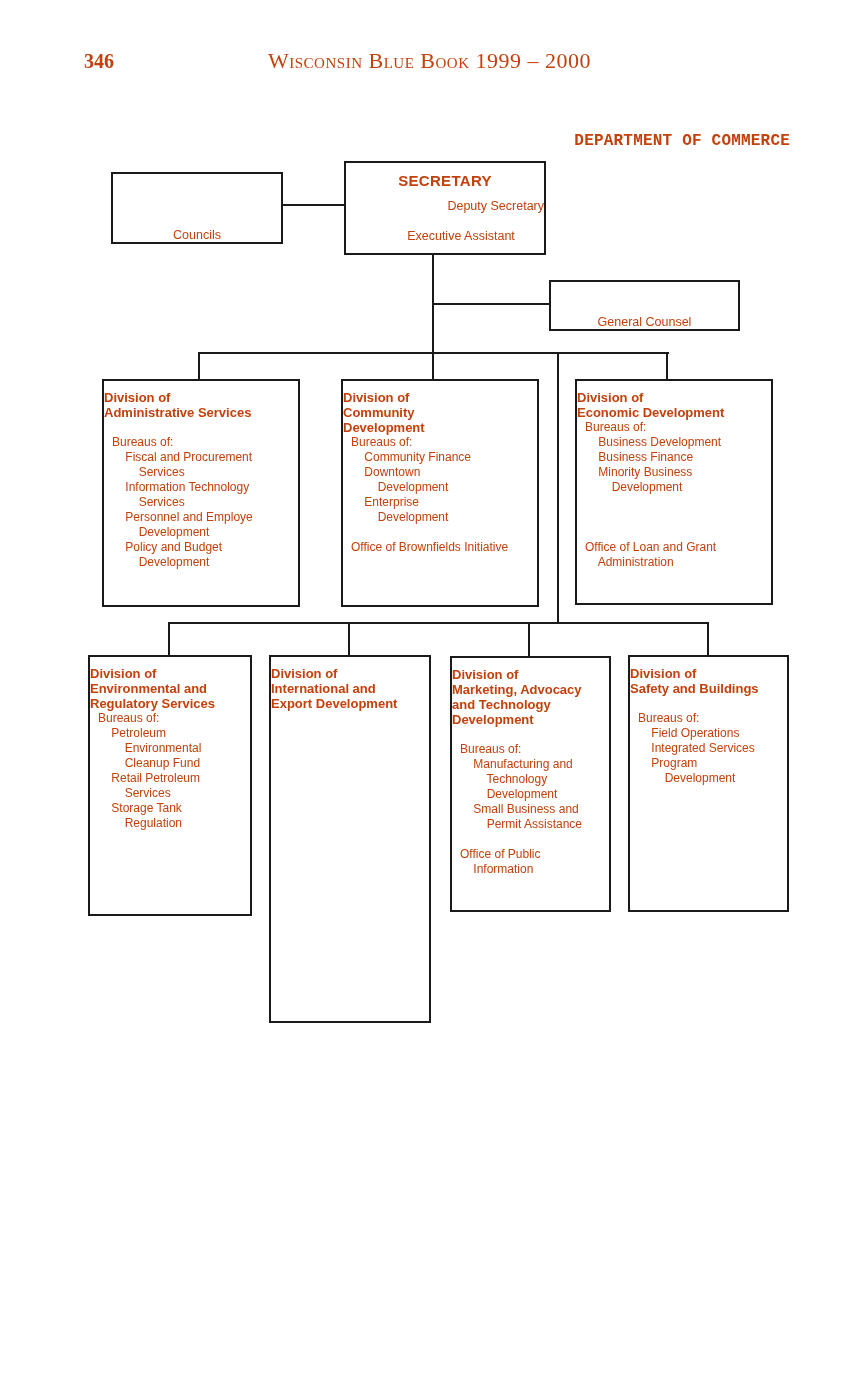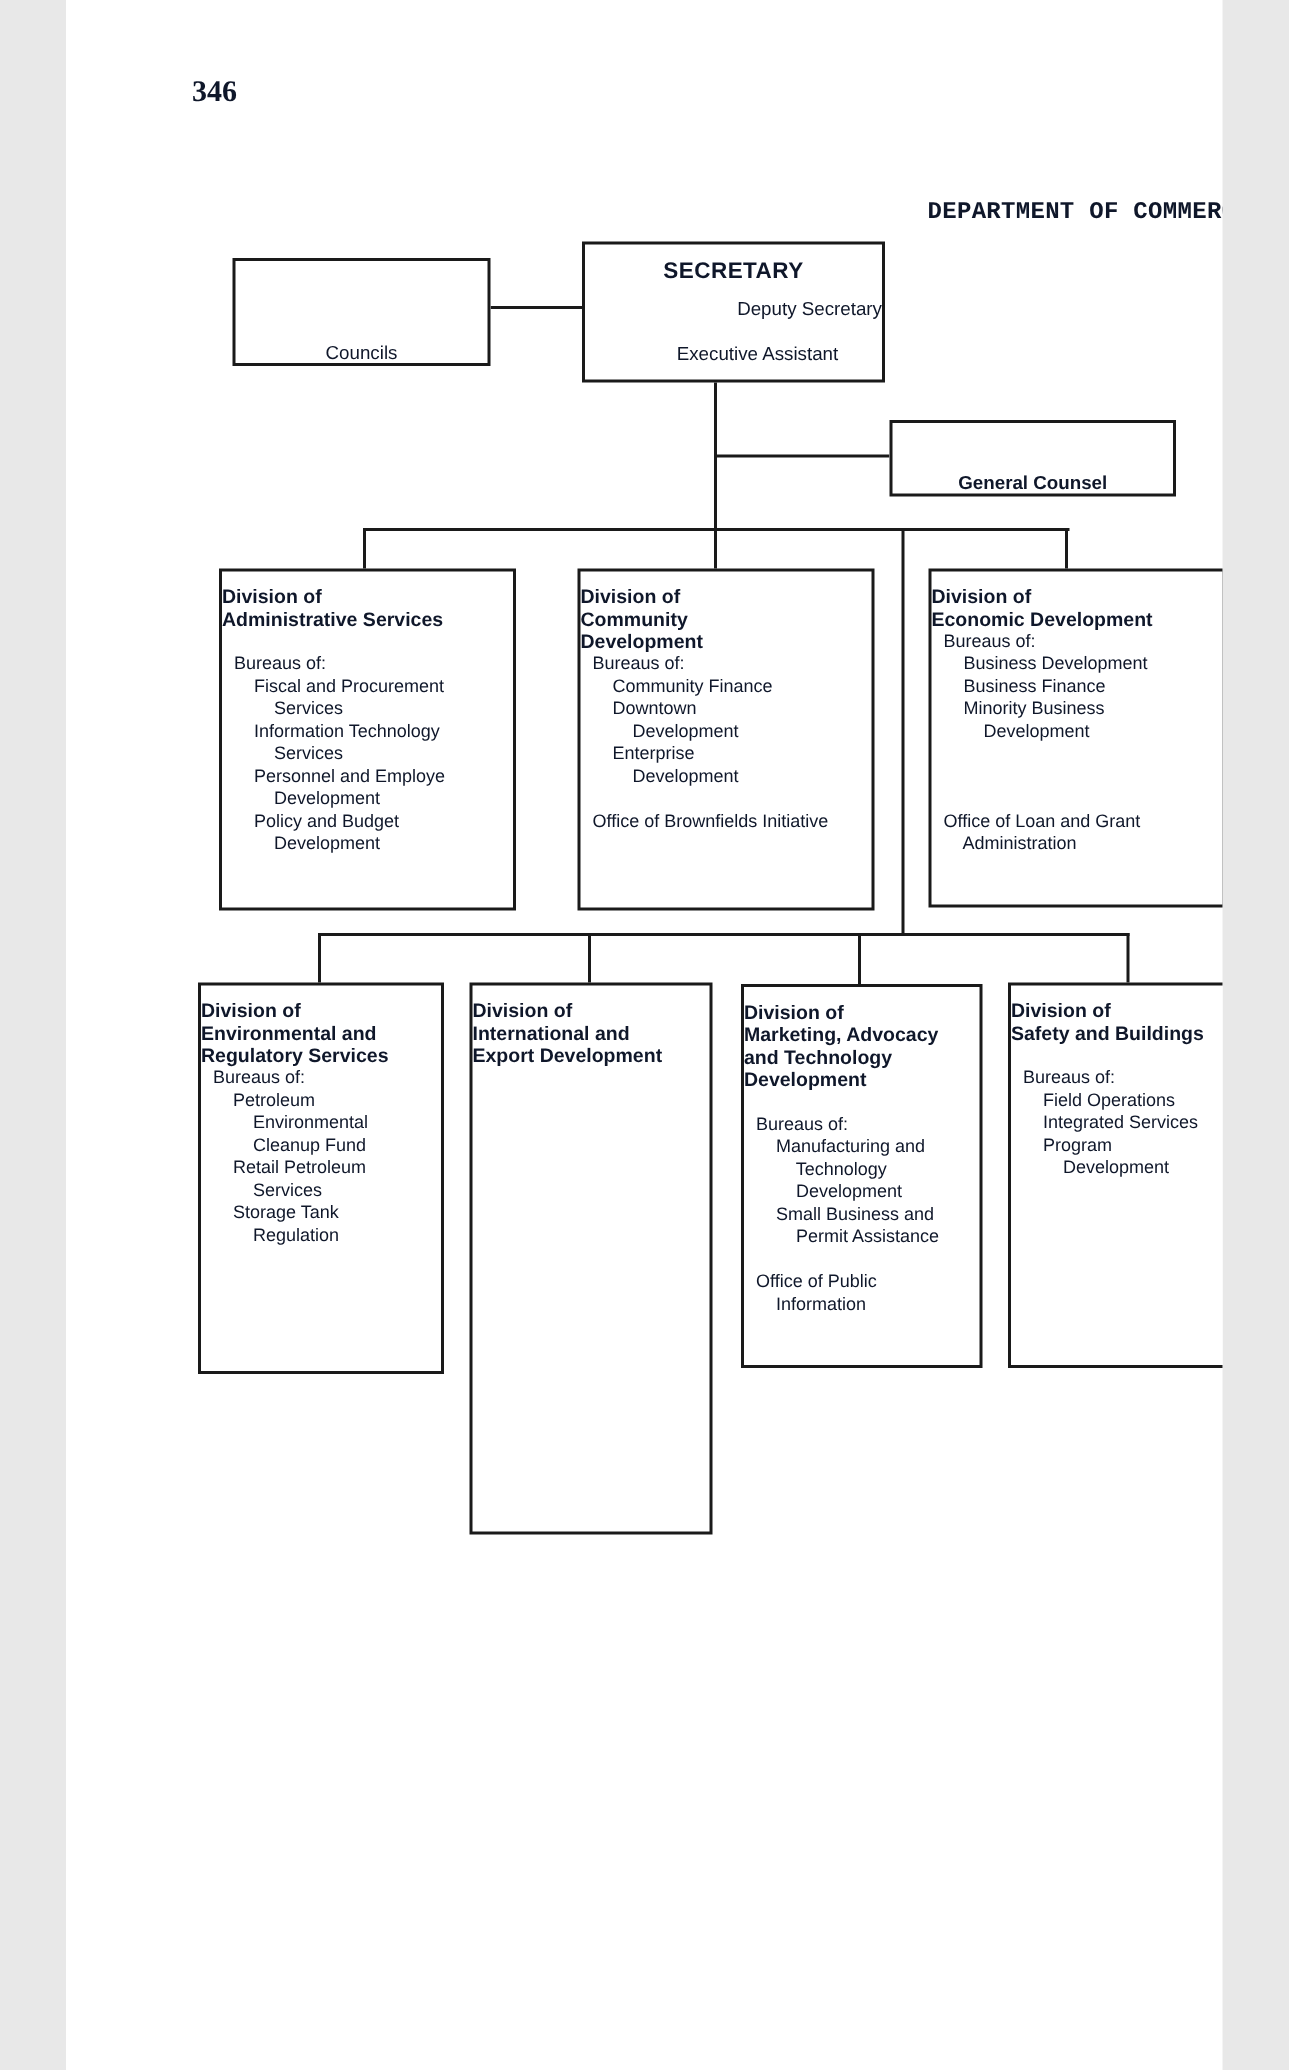--- a/index.html
+++ b/index.html
@@ -1,18 +1,18 @@
 <!DOCTYPE html>
 <html><head>
 <meta charset="utf-8">
 <style>
   html,body { margin:0; padding:0; background:#e8e8e8; }
   .page {
-    position:relative; width:771px; height:1380px; margin:0 auto;
-    background:#ffffff; color:#0f172a; overflow:hidden;
+    position:relative; width:859px; height:1380px; margin:0 auto;
+    background:#ffffff; color:#c2410c; overflow:hidden;
     font-family:"Liberation Sans", sans-serif;
   }
   .page-number {
     position:absolute; left:84px; top:50px;
     font-family:"Liberation Serif", serif; font-weight:bold; font-size:20px;
   }
   .book-title {
     position:absolute; left:0; top:48px; width:859px; text-align:center;
     font-family:"Liberation Serif", serif; font-variant:small-caps;
     font-size:22px; letter-spacing:0.5px;
@@ -39,35 +39,36 @@
     font-size:12px; line-height:15px; white-space:pre;
     padding:0 4px 0 8px; margin-top:0;
   }
   .footnote {
     position:absolute; left:103px; top:1159px;
     font-size:12.5px; line-height:14.8px; white-space:pre;
   }
   
   .councils       { left:111px; top:172px; width:172px; height:72px;  }
   .secretary      { left:344px; top:161px; width:202px; height:94px;  }
-  .general-counsel{ left:549px; top:280px; width:191px; height:51px;font-weight:bold;  }
+  .general-counsel{ left:549px; top:280px; width:191px; height:51px;  }
   .b-admin        { left:102px; top:379px; width:198px; height:228px; }
   .b-community    { left:341px; top:379px; width:198px; height:228px; }
   .b-economic     { left:575px; top:379px; width:198px; height:226px; }
   .b-env          { left:88px;  top:655px; width:164px; height:261px; }
   .b-intl         { left:269px; top:655px; width:162px; height:368px; }
   .b-mktg         { left:450px; top:656px; width:161px; height:256px; }
   .b-safety       { left:628px; top:655px; width:161px; height:257px; }
 </style>
 </head>
 <body>
 
 <div class="page">
 
   <div class="page-number">346</div>
+  <div class="book-title">Wisconsin Blue Book 1999 – 2000</div>
   <div class="dept-title">DEPARTMENT OF COMMERCE</div>
 
   <div class="line" style="left:283px; top:204px; width:61px; height:2px;"></div>
   <div class="line" style="left:432px; top:254px; width:2px; height:127px;"></div>
   <div class="line" style="left:432px; top:303px; width:117px; height:2px;"></div>
   <div class="line" style="left:198px; top:352px; width:471px; height:2px;"></div>
   <div class="line" style="left:198px; top:352px; width:2px; height:28px;"></div>
   <div class="line" style="left:666px; top:352px; width:2px; height:28px;"></div>
   <div class="line" style="left:557px; top:352px; width:2px; height:272px;"></div>
   <div class="line" style="left:168px; top:622px; width:541px; height:2px;"></div>

